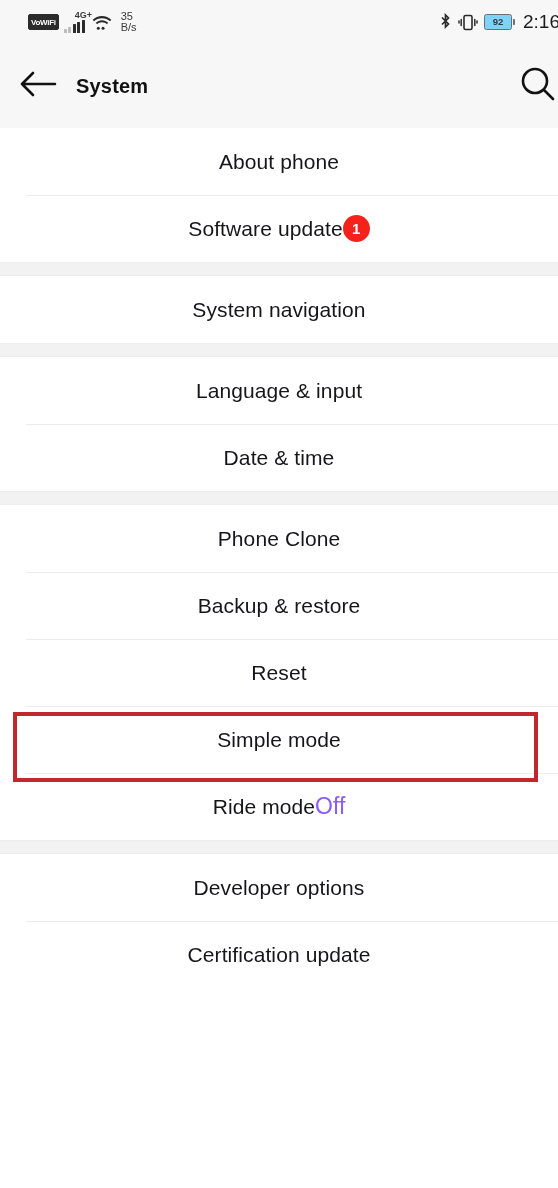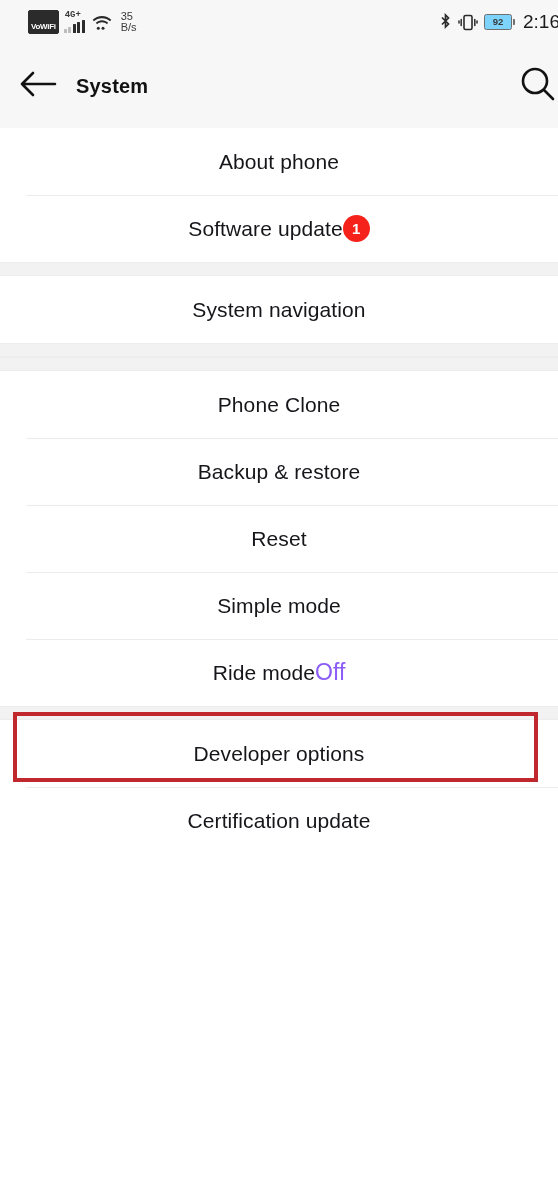--- a/index.html
+++ b/index.html
@@ -37,41 +37,40 @@
     align-items: center;
     gap: 6px;
     margin-right: -10px;
   }
   .vowifi-badge {
     border: 1.5px solid #2b2b2b;
     border-radius: 2px;
     font-size: 8px;
     font-weight: bold;
     line-height: 1;
-    padding: 12px 2px 2px 2px;
+    padding: 4px 2px 2px 2px;
     color: #ffffff;
     background: #2b2b2b;
     letter-spacing: -0.3px;
     font-family: "Liberation Sans", sans-serif;
   }
   .signal-cluster {
     display: flex;
     align-items: flex-end;
     position: relative;
     height: 22px;
   }
   .net-label {
     font-size: 9px;
     font-weight: bold;
     color: #3a3a3a;
     position: absolute;
     top: 0px;
-    left: 1px;
+    left: 11px;
     line-height: 1;
-    font-family: Liberation Mono, monospace;
   }
   .bars {
     display: flex;
     align-items: flex-end;
     gap: 1.5px;
     height: 13px;
     margin-top: 9px;
   }
   .bars i {
     display: block;
@@ -338,20 +337,30 @@
       </div>
     </div>
     <div class="group-gap"></div>
     <div class="group">
       <div class="row">
         <div class="row-label">System navigation</div>
         <div class="row-right"></div>
       </div>
     </div>
     <div class="group-gap"></div>
+    <div class="group">
+      <div class="row">
+        <div class="row-label">Language &amp; input</div>
+        <div class="row-right"></div>
+      </div>
+      <div class="row">
+        <div class="row-label">Date &amp; time</div>
+        <div class="row-right"></div>
+      </div>
+    </div>
     <div class="group-gap"></div>
     <div class="group">
       <div class="row">
         <div class="row-label">Phone Clone</div>
         <div class="row-right"></div>
       </div>
       <div class="row">
         <div class="row-label">Backup &amp; restore</div>
         <div class="row-right"></div>
       </div>

